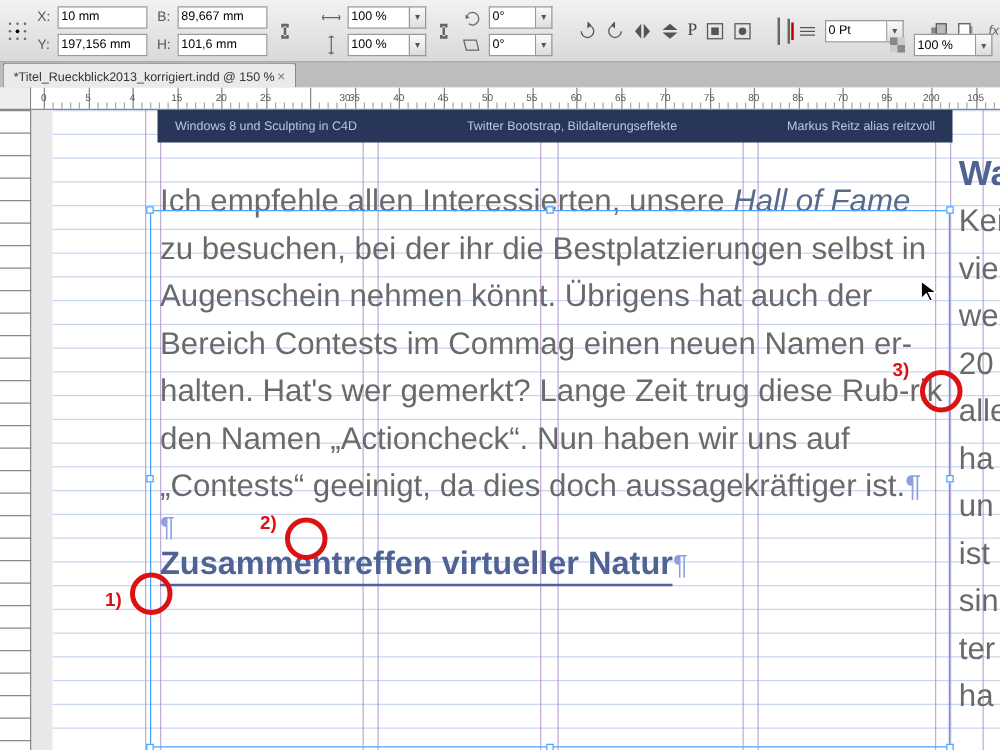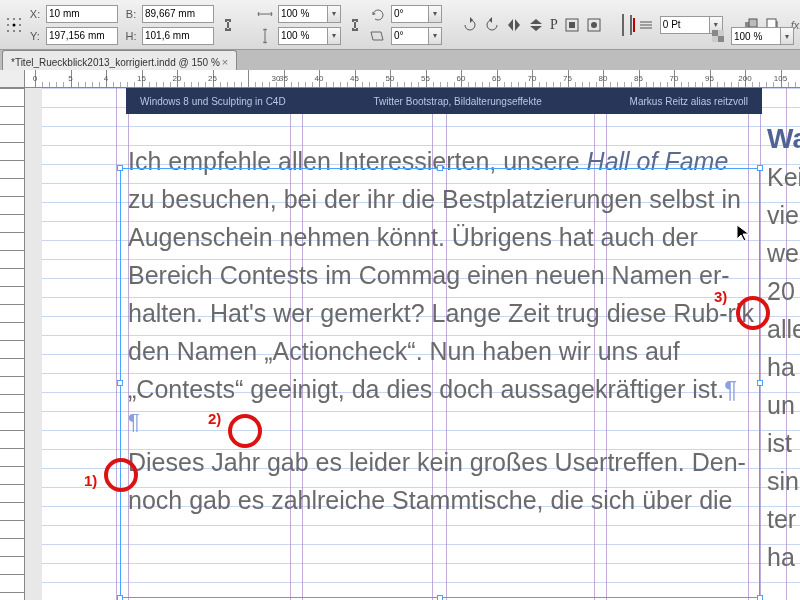--- a/index.html
+++ b/index.html
@@ -573,21 +573,21 @@
     <span>Windows 8 und Sculpting in C4D</span>
     <span>Twitter Bootstrap, Bildalterungseffekte</span>
     <span>Markus Reitz alias reitzvoll</span>
   </div>
 
   <div class="bodytext">
     <div class="para">
       <span>Ich empfehle allen Interessierten, unsere </span><span class="hof">Hall of Fame</span><span> zu besuchen, bei der ihr die Bestplatzierungen selbst in Augenschein nehmen könnt. Übrigens hat auch der Bereich Contests im Commag einen neuen Namen er-halten. Hat's wer gemerkt? Lange Zeit trug diese Rub-rik den Namen „Actioncheck“. Nun haben wir uns auf „Contests“ geeinigt, da dies doch aussagekräftiger ist.</span><span class="pil">¶</span>
     </div>
     <div><span class="pil" style="font-size:22px">¶</span></div>
-    <div class="para2">Dieses Jahr gab es leider kein großes Usertreffen. Den-noch gab es zahlreiche Stammtische, die sich über die</div>
+    <div><span class="h2">Zusammentreffen virtueller Natur</span><span class="pil" style="font-size:22px">¶</span></div>
   </div>
 
   <div class="sidecol">
     <div class="sh1">Wa</div>
     <div id="sidelines">
         <div>Kei</div>
         <div>vie</div>
         <div>we</div>
         <div>20</div>
         <div>alle</div>

